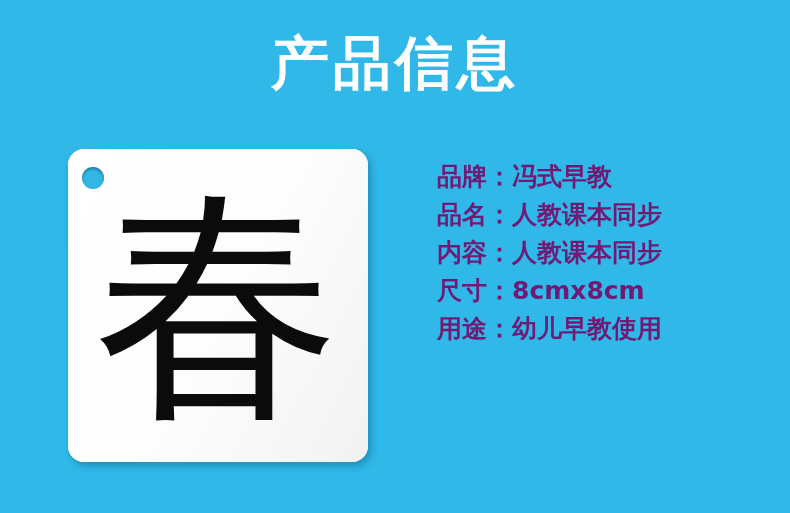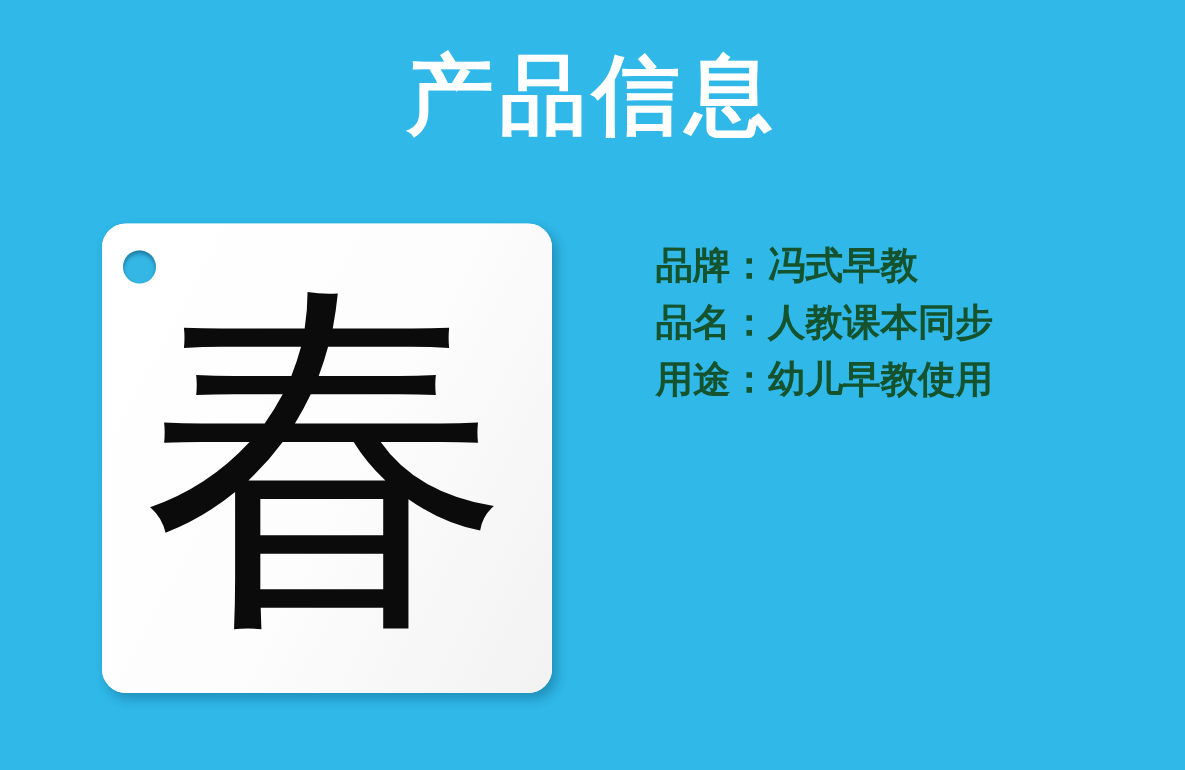--- a/index.html
+++ b/index.html
@@ -96,21 +96,21 @@
     position: absolute;
     left: 437px;
     top: 158px;
     width: 330px;
   }
   .info-row {
     display: block;
     height: 38px;
     line-height: 38px;
     white-space: nowrap;
-    color: #14532d;
+    color: #701a75;
     font-size: 25px;
     font-weight: bold;
     font-family: "DejaVu Sans", "Liberation Sans", sans-serif;
   }
   .info-label,
   .info-sep,
   .info-value {
     display: inline;
   }
 </style>
@@ -125,16 +125,18 @@
     <div id="product-card">
       <div id="card-sheen"></div>
       <div id="card-character">春</div>
       <div id="punch-hole"></div>
     </div>
   </div>
 
   <div id="info-list">
       <div class="info-row"><span class="info-label">品牌</span><span class="info-sep">：</span><span class="info-value">冯式早教</span></div>
       <div class="info-row"><span class="info-label">品名</span><span class="info-sep">：</span><span class="info-value">人教课本同步</span></div>
+      <div class="info-row"><span class="info-label">内容</span><span class="info-sep">：</span><span class="info-value">人教课本同步</span></div>
+      <div class="info-row"><span class="info-label">尺寸</span><span class="info-sep">：</span><span class="info-value">8cmx8cm</span></div>
       <div class="info-row"><span class="info-label">用途</span><span class="info-sep">：</span><span class="info-value">幼儿早教使用</span></div>
     </div>
 
 </div>
 
 </body></html>

